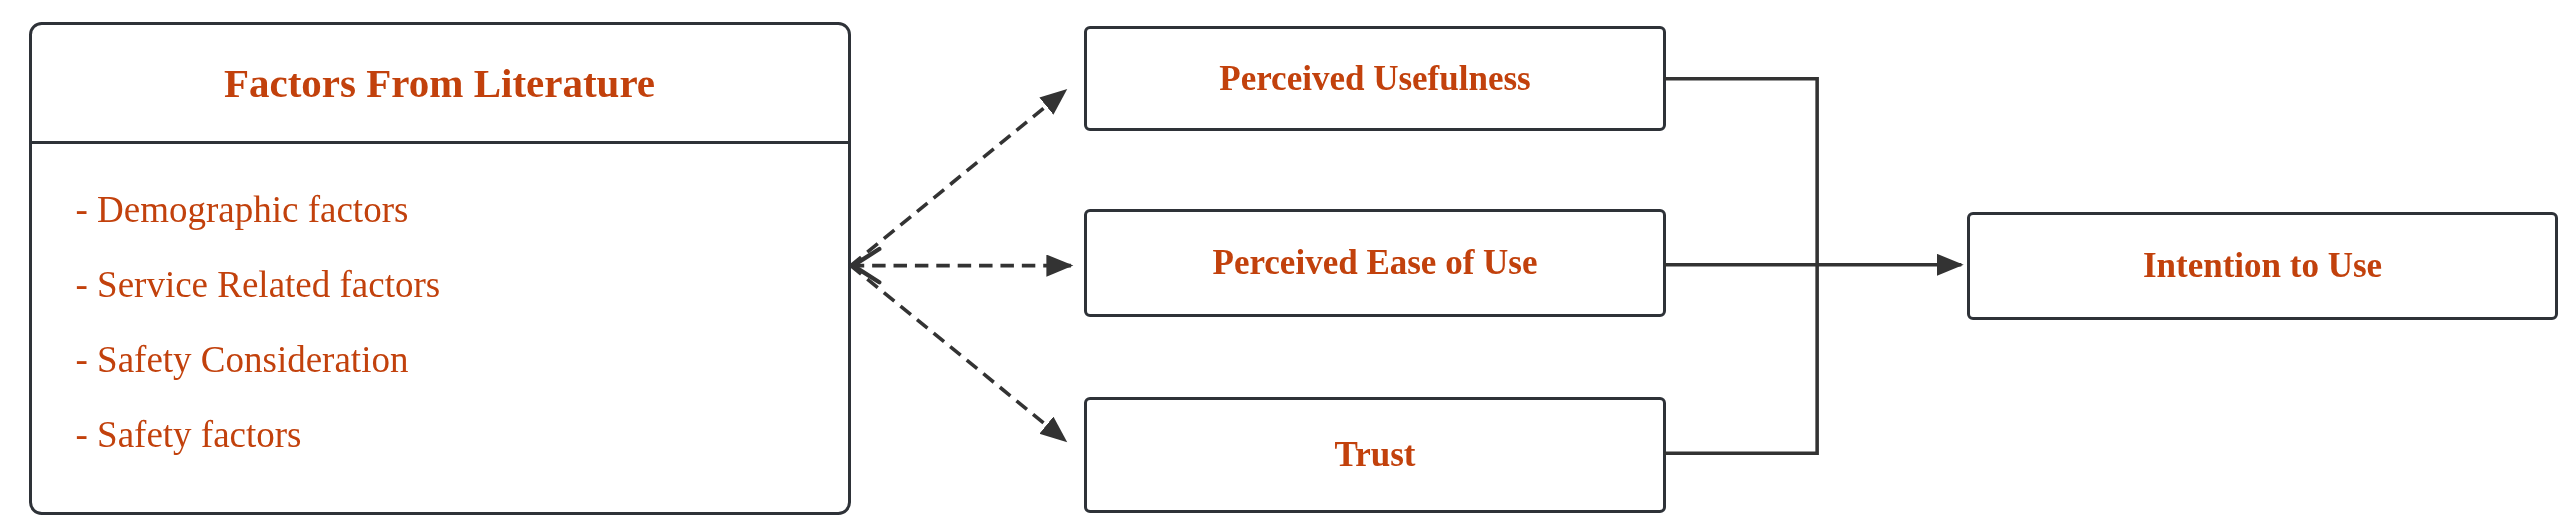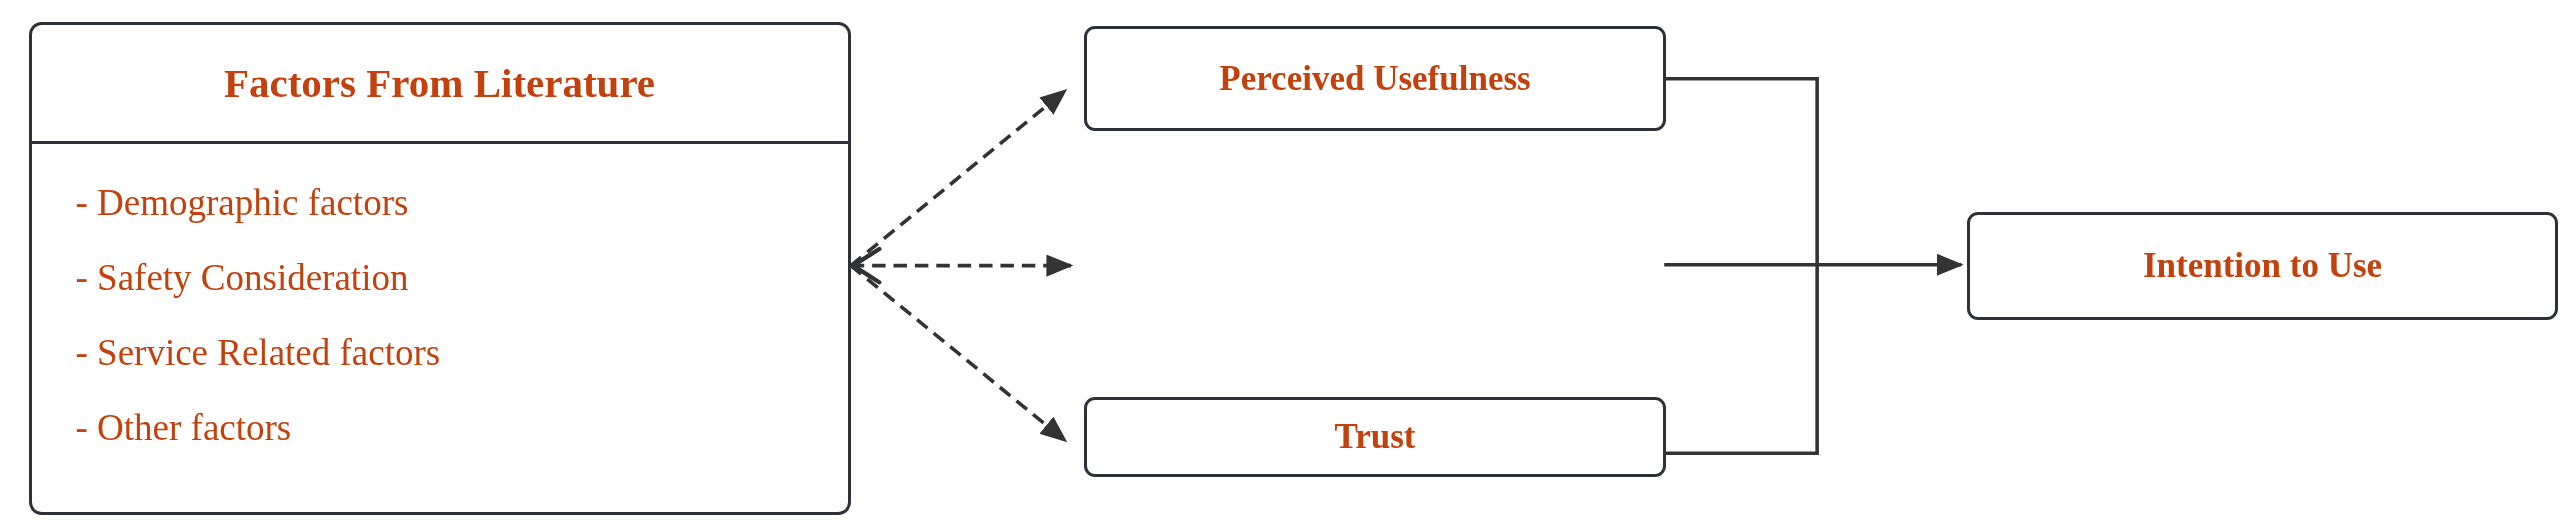--- a/index.html
+++ b/index.html
@@ -10,79 +10,82 @@
     background: #ffffff;
     font-family: "Liberation Serif", serif;
     color: #c2410c;
     overflow: hidden;
   }
   .box {
     position: absolute;
     box-sizing: border-box;
     background: #ffffff;
     border: 3.2px solid #2e3238;
-    border-radius: 11px;
+    border-radius: 6px;
   }
   .node {
     display: flex;
     align-items: center;
     justify-content: center;
     font-weight: bold;
     font-size: 35px;
     text-align: center;
   }
   
   .literature { left: 28.5px; top: 22px; width: 822px; height: 493px; border-radius: 12.7px; }
   .lit-header {
     height: 116px;
     border-bottom: 3.2px solid #2e3238;
     display: flex;
     align-items: center;
     justify-content: center;
     font-weight: bold;
     font-size: 41px;
   }
-  .lit-body { padding: 21px 16px 0 44px; }
+  .lit-body { padding: 28px 16px 0 44px; }
   .lit-item {
     height: 75px;
     line-height: 75px;
     font-size: 37px;
     white-space: nowrap;
   }
   
   .pu    { left: 1084px; top:  26px; width: 582px; height: 105px; }
   .peou  { left: 1084px; top: 209px; width: 582px; height: 108px; }
-  .trust { left: 1084px; top: 397px; width: 582px; height: 80px; }
+  .trust { left: 1084px; top: 397px; width: 582px; height: 116px; }
   
   .outcome { left: 1967px; top: 212px; width: 591px; height: 108px; text-align: center; }
   
   .connectors {
     position: absolute;
     left: 0; top: 0;
     width: 2576px; height: 532px;
     pointer-events: none;
   }
 </style>
 </head>
 <body>
 
 <div class="canvas">
 
   <div class="box literature">
     <div class="lit-header">Factors From Literature</div>
     <div class="lit-body">
       <div class="lit-item">- Demographic factors</div>
+      <div class="lit-item">- Service Related factors</div>
       <div class="lit-item">- Safety Consideration</div>
-      <div class="lit-item">- Service Related factors</div>
-      <div class="lit-item">- Other factors</div>
+      <div class="lit-item">- Safety factors</div>
     </div>
   </div>
 
   <div class="box node pu">
     <span>Perceived Usefulness</span>
+  </div>
+  <div class="box node peou">
+    <span>Perceived Ease of Use</span>
   </div>
   <div class="box node trust">
     <span>Trust</span>
   </div>
 
   <div class="box node outcome">
     <span>Intention to Use</span>
   </div>
 
   <svg class="connectors" viewBox="0 0 3252 671" xmlns="http://www.w3.org/2000/svg">

